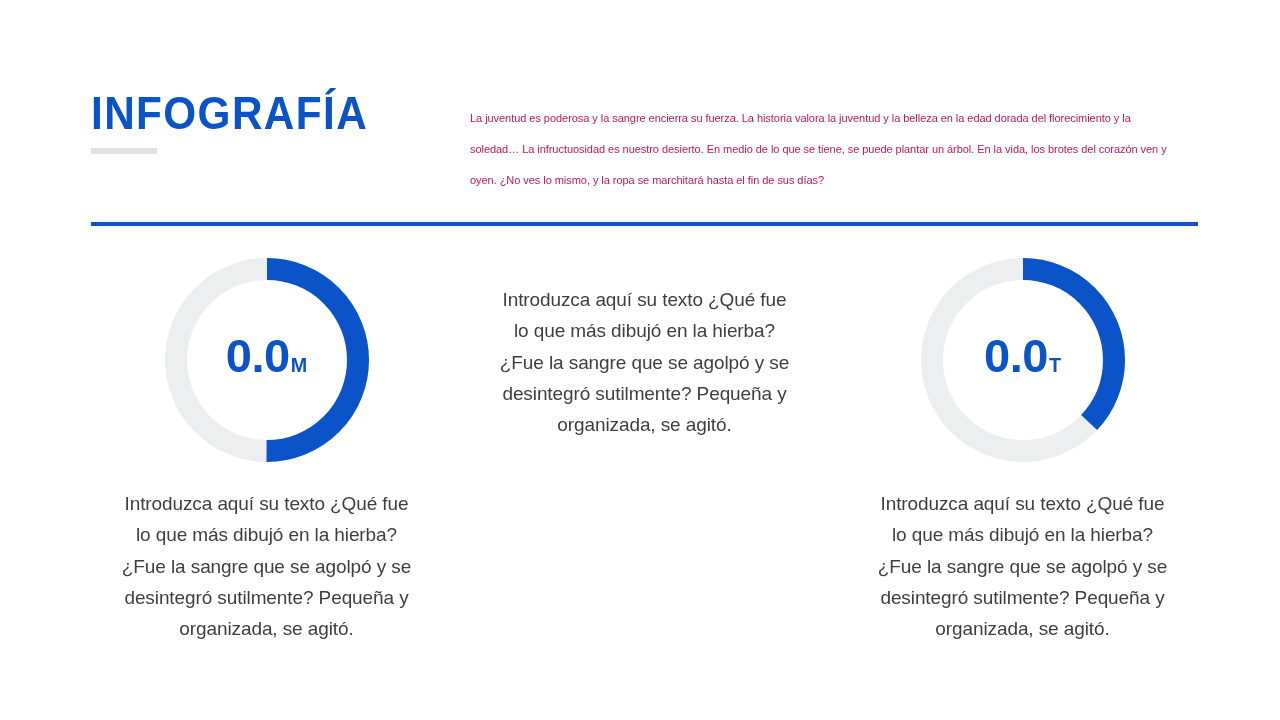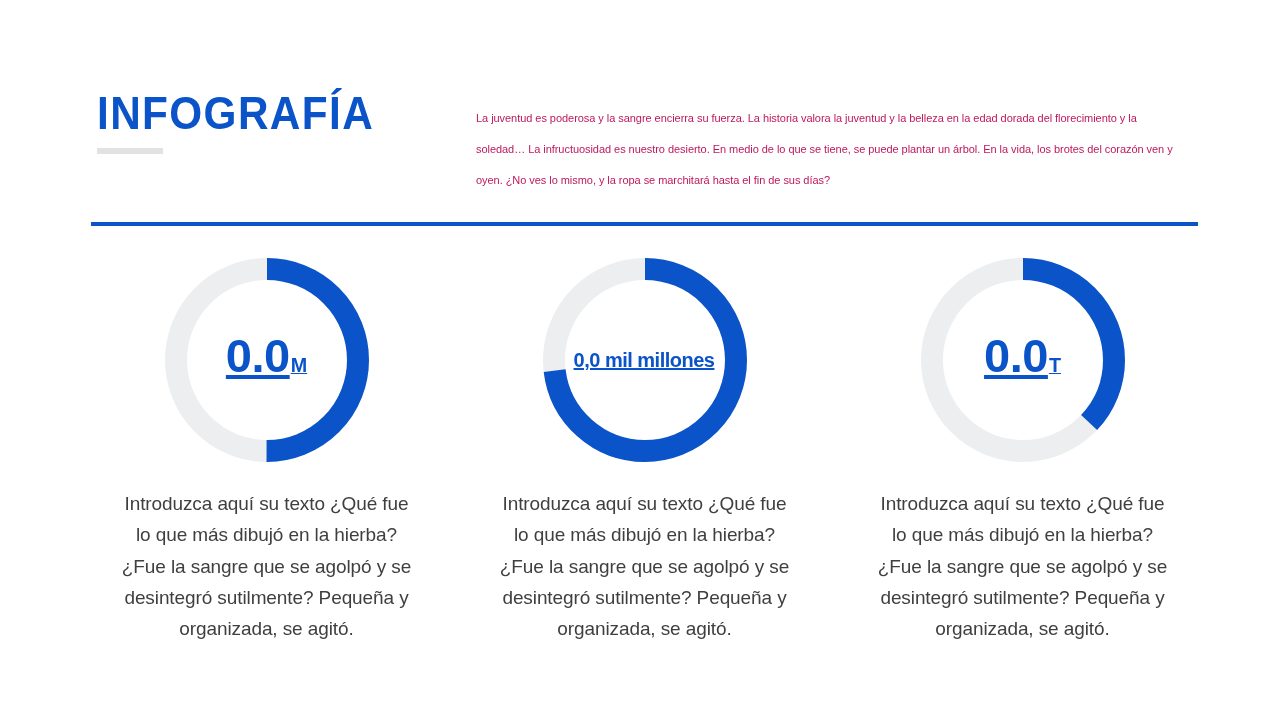--- a/index.html
+++ b/index.html
@@ -11,21 +11,21 @@
     height: 720px;
     background: #ffffff;
     font-family: "Liberation Sans", sans-serif;
     overflow: hidden;
     position: relative;
   }
 
   
   .header {
     position: absolute;
-    left: 97px;
+    left: 91px;
     top: 88px;
     width: 1107px;
     height: 100px;
   }
   .title-block {
     position: absolute;
     left: 0;
     top: 0;
     width: 340px;
   }
@@ -110,21 +110,20 @@
     pointer-events: none;
   }
   .donut-value {
     font-family: "Liberation Sans Narrow", "Liberation Sans", sans-serif;
     color: #0a53c8;
     font-weight: 700;
     white-space: nowrap;
     display: inline-flex;
     align-items: baseline;
     letter-spacing: -0.5px;
-    text-decoration: underline;
   }
   .donut-value.big {
     font-size: 47px;
     line-height: 47px;
   }
   .donut-value.small {
     font-size: 20px;
     line-height: 20px;
   }
   .donut-suffix {
@@ -170,32 +169,20 @@
         <span class="donut-value big">
           <span>0.0</span>
             <span class="donut-suffix">M</span>
         </span>
       </div>
     </div>
     <p class="caption">Introduzca aquí su texto ¿Qué fue lo que más dibujó en la hierba? ¿Fue la sangre que se agolpó y se desintegró sutilmente? Pequeña y organizada, se agitó.</p>
   </div>
 
   <div class="column">
-    <div class="donut">
-      <svg viewBox="0 0 204 204">
-        <circle cx="102" cy="102" r="91" fill="none" stroke="#eceef0" stroke-width="22"></circle>
-        <circle class="arc" cx="102" cy="102" r="91" fill="none" stroke="#0a53c8" stroke-width="22" stroke-dasharray="417.3919999559399 571.7698629533423"></circle>
-      </svg>
-      <div class="donut-label">
-        <span class="donut-value small">
-          <span>0,0 mil millones</span>
-            <span class="donut-suffix"></span>
-        </span>
-      </div>
-    </div>
     <p class="caption">Introduzca aquí su texto ¿Qué fue lo que más dibujó en la hierba? ¿Fue la sangre que se agolpó y se desintegró sutilmente? Pequeña y organizada, se agitó.</p>
   </div>
 
   <div class="column">
     <div class="donut">
       <svg viewBox="0 0 204 204">
         <circle cx="102" cy="102" r="91" fill="none" stroke="#eceef0" stroke-width="22"></circle>
         <circle class="arc" cx="102" cy="102" r="91" fill="none" stroke="#0a53c8" stroke-width="22" stroke-dasharray="211.55484929273666 571.7698629533423"></circle>
       </svg>
       <div class="donut-label">

